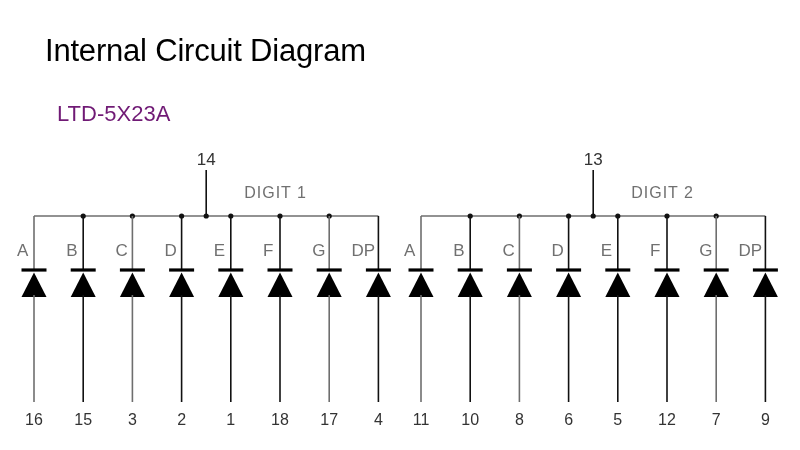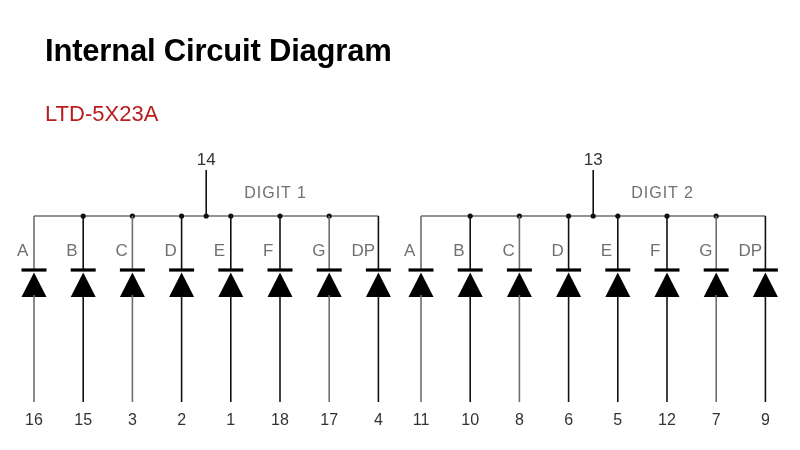--- a/index.html
+++ b/index.html
@@ -22,33 +22,33 @@
     left: 0; top: 0;
     width: 800px;
     height: 450px;
   }
 
   .title {
     position: absolute;
     left: 45px;
     top: 33px;
     font-size: 31px;
-    font-weight: bold;
+    font-weight: normal;
     letter-spacing: -0.2px;
     color: #000000;
     white-space: nowrap;
   }
 
   .subtitle {
     position: absolute;
-    left: 45px;
+    left: 57px;
     top: 101px;
     font-size: 22px;
     font-weight: normal;
-    color: #b91c1c;
+    color: #701a75;
     white-space: nowrap;
   }
 
   svg.diagram {
     position: absolute;
     left: 0;
     top: 0;
     width: 800px;
     height: 450px;
     display: block;

